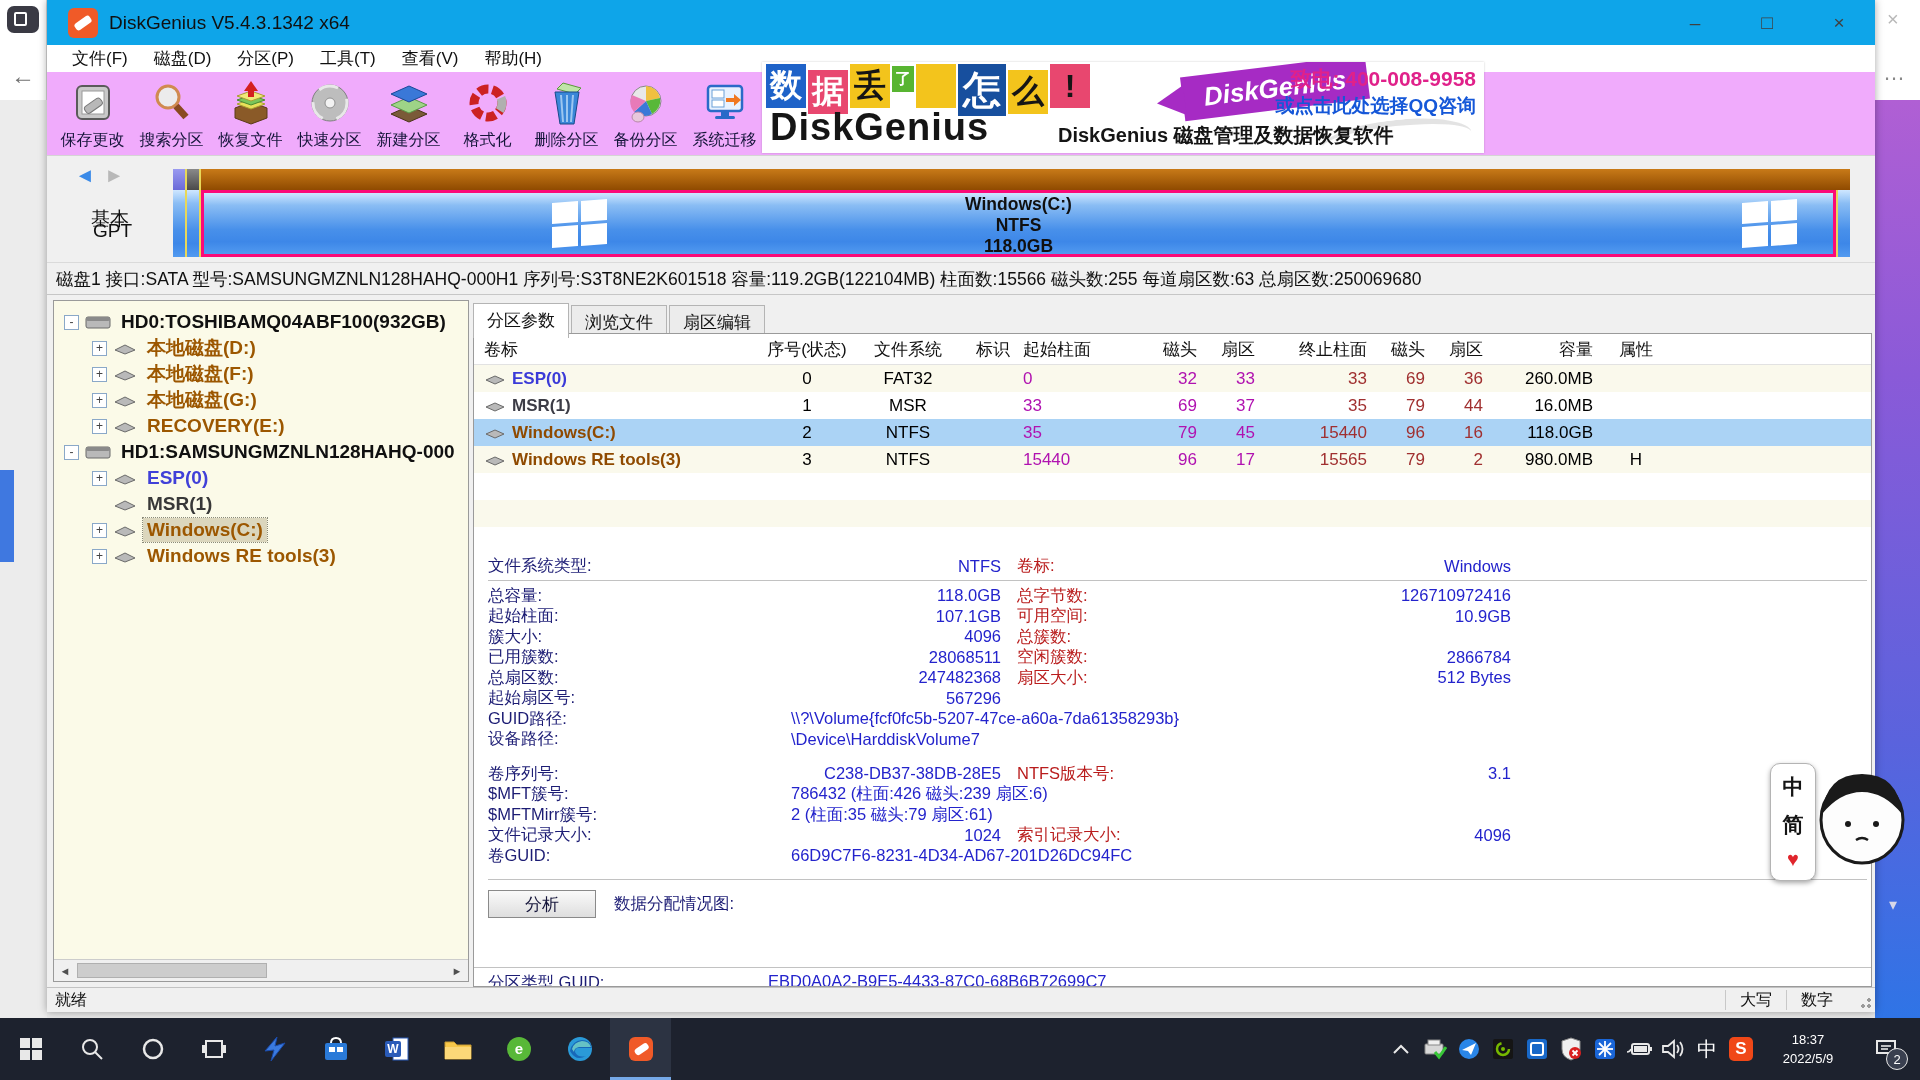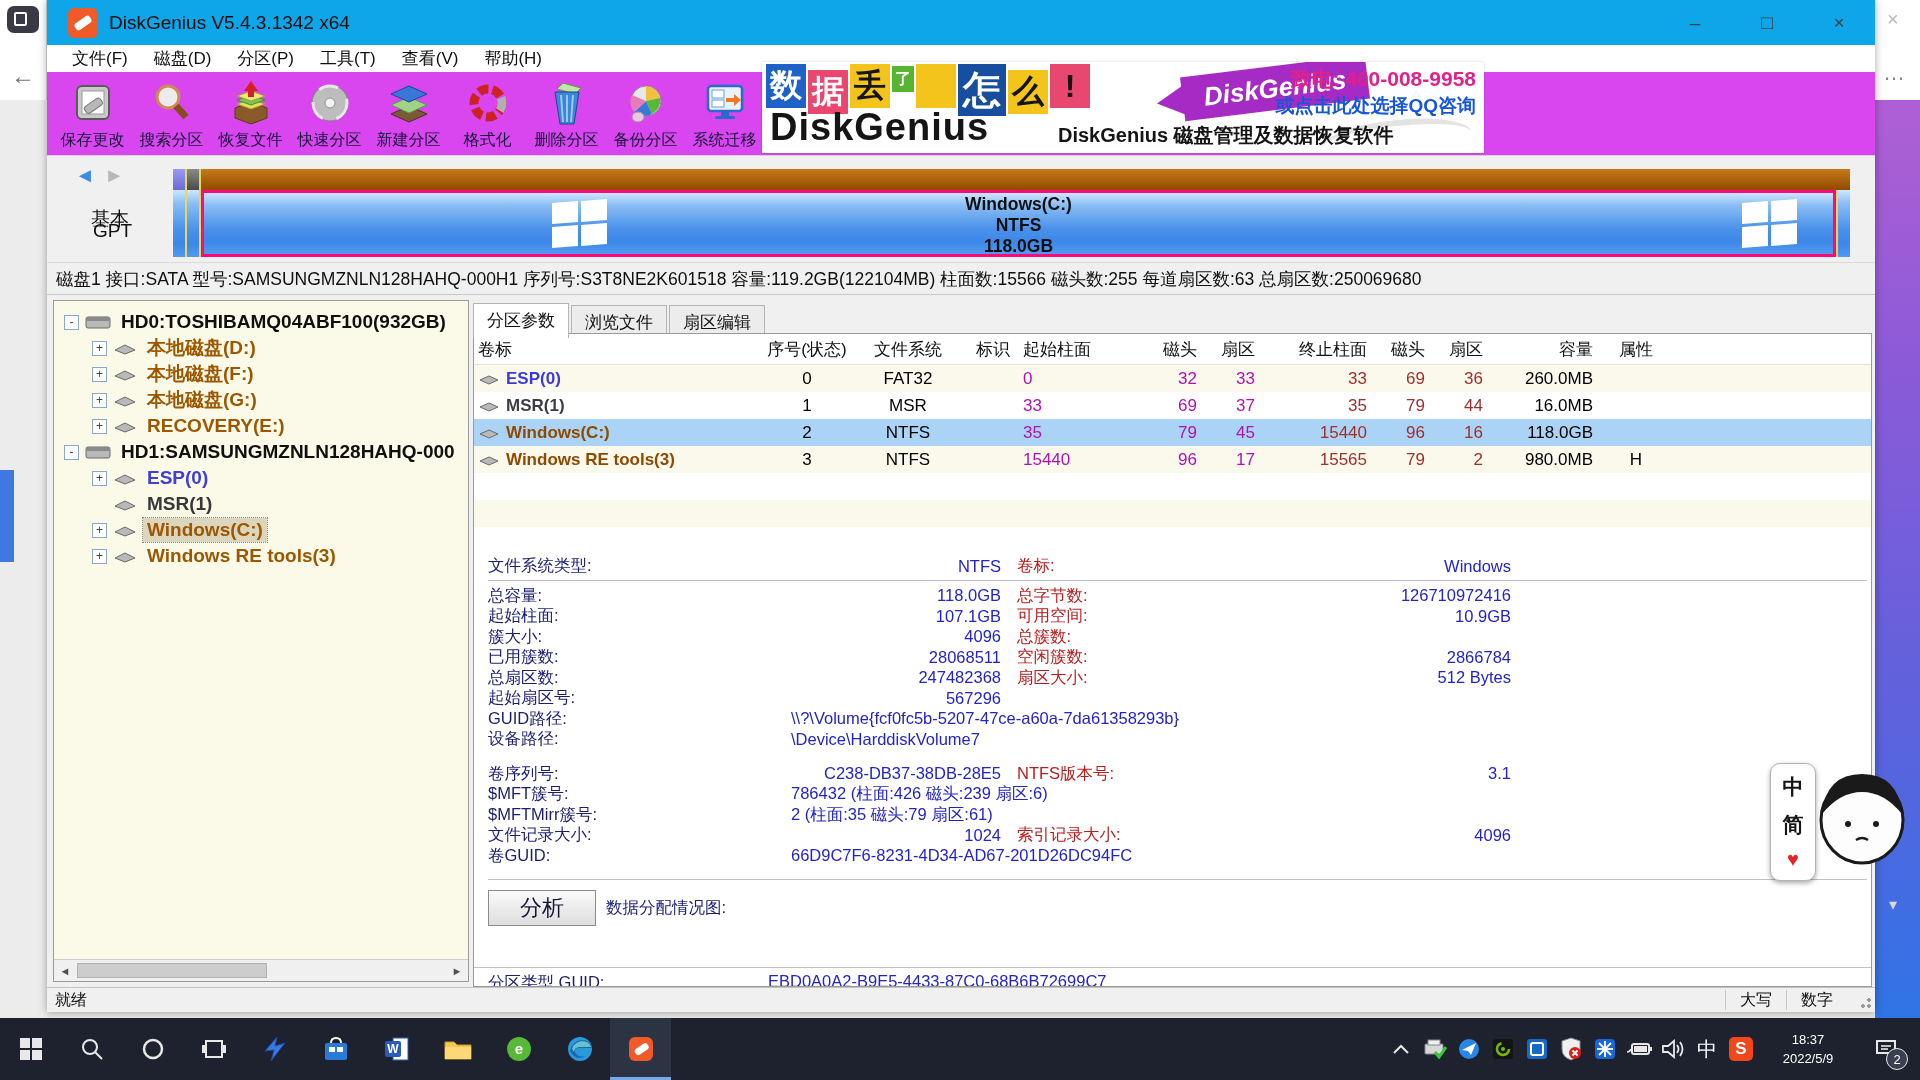--- a/index.html
+++ b/index.html
@@ -22,21 +22,21 @@
 #app{position:absolute;left:47px;top:0;width:1828px;height:1012px;background:#f0f0f0;box-shadow:0 0 8px rgba(0,0,0,.35)}
 #titlebar{position:relative;height:45px;background:#0ea5e9;display:flex;align-items:center}
 .app-logo{width:30px;height:30px;margin-left:21px;background:#f05a28;border-radius:6px;position:relative}
 .app-logo i{position:absolute;left:6px;top:11px;width:18px;height:8px;background:#fff;border-radius:3px;transform:rotate(-35deg);display:block}
 .title-text{margin-left:11px;font-size:19px;color:#101010}
 .win-controls{position:absolute;right:0;top:0;height:45px;display:flex}
 .win-btn{width:72px;height:45px;display:flex;align-items:center;justify-content:center;font-size:19px;color:#404040}
 #menubar{height:27px;background:#fff;display:flex;align-items:center;padding-left:12px;font-size:17px;color:#101010}
 .menu-item{padding:0 13px;height:100%;display:flex;align-items:center}
 
-#toolbar{position:relative;height:84px;background:#d946ef;border-bottom:1px solid #d4d4d4;display:flex;padding-left:6px}
+#toolbar{position:relative;height:84px;background:#f0abfc;border-bottom:1px solid #d4d4d4;display:flex;padding-left:6px}
 .tool-btn{width:79px;text-align:center;padding-top:3px}
 .tool-icon{height:55px;display:flex;align-items:center;justify-content:center}
 .tool-label{font-size:16px;color:#15153a}
 
 #banner{position:absolute;left:715px;top:62px;width:722px;height:91px;background:#fff;overflow:hidden;z-index:3;box-shadow:0 0 2px rgba(0,0,0,.2)}
 .tiles{position:absolute;left:4px;top:2px;display:flex;align-items:flex-start}
 .tile{font-weight:bold;display:flex;align-items:center;justify-content:center;width:40px;height:44px;font-size:32px;margin-right:2px}
 .tile.small{width:22px;height:26px;font-size:16px;margin-top:2px}
 .tile.big{width:48px;height:52px;font-size:38px}
 .ribbon{position:absolute;left:420px;top:4px;width:186px;height:44px;background:#a62bc4;transform:rotate(-7deg);display:flex;align-items:center;justify-content:center;color:#fff;font-size:26px;font-weight:bold;font-style:italic}
@@ -91,21 +91,21 @@
 .tabs{position:absolute;left:3px;top:8px;display:flex;align-items:flex-end}
 .tab{padding:5px 13px 4px;font-size:17px;color:#101010;background:#ececec;border:1px solid #b4b4b4;border-bottom:none;margin-right:2px}
 .tab.active{background:#fff;position:relative;z-index:2;padding-bottom:6px}
 .content{position:absolute;left:3px;top:38px;width:1399px;height:654px;background:#fff;border:1px solid #9a9a9a;overflow:hidden}
 
 .grid-header{display:flex;height:31px;align-items:center;font-size:17px;color:#101010;border-bottom:1px solid #e2e2e2}
 .grid-row{display:flex;height:27px;align-items:center;font-size:17px}
 .grid-row.cream{background:#faf9ec}
 .grid-row.selrow{background:#abd3f5}
 .cell{white-space:nowrap;overflow:hidden}
-.cw0{width:287px;padding-left:4px;display:flex;align-items:center}
+.cw0{width:287px;padding-left:10px;display:flex;align-items:center}
 .cw1{width:92px;text-align:center}
 .cw2{width:110px;text-align:center}
 .cw3{width:60px;text-align:center}
 .cw4{width:120px;padding-right:6px}
 .cw5{width:60px;text-align:right;padding-right:6px}
 .cw6{width:58px;text-align:right;padding-right:6px}
 .cw7{width:112px;text-align:right;padding-right:6px}
 .cw8{width:58px;text-align:right;padding-right:6px}
 .cw9{width:58px;text-align:right;padding-right:6px}
 .cw10{width:112px;text-align:right;padding-right:8px}
@@ -118,22 +118,22 @@
 .drow{display:flex;height:20.5px;align-items:center;font-size:16.5px;white-space:nowrap}
 .dl1{width:250px;color:#1c1c74}
 .dv1{width:263px;text-align:right;color:#2323cc}
 .dv1.wide{width:640px;text-align:left;padding-left:53px}
 .dl2{margin-left:16px;width:250px;color:#b91c1c}
 .dv2{flex:1;text-align:right;padding-right:356px;color:#2323cc}
 .dsep{height:1px;background:#c2c2c2;margin:3px 0 5px}
 .dgap{height:14px}
 .dsep2{height:1px;background:#c2c2c2;margin:13px 0 0}
 .analysis{display:flex;align-items:center;margin-top:10px}
-.analyze-btn{width:108px;height:36px;background:linear-gradient(#fafafa,#dedede);border:1px solid #8a8a8a;font-size:22px;color:#15153a;display:flex;align-items:center;justify-content:center}
-.an-label{margin-left:10px;font-size:16.5px;color:#1c1c74}
+.analyze-btn{width:108px;height:28px;background:linear-gradient(#fafafa,#dedede);border:1px solid #8a8a8a;font-size:17px;color:#15153a;display:flex;align-items:center;justify-content:center}
+.an-label{margin-left:18px;font-size:16.5px;color:#1c1c74}
 .bot-sep{position:absolute;left:0;top:633px;width:100%;height:1px;background:#c2c2c2}
 .partial{position:absolute;left:14px;top:638px;height:16px;overflow:hidden;display:flex;font-size:16.5px;white-space:nowrap}
 .partial .pl{width:280px;color:#1c1c74}
 .partial .pv{color:#2323cc}
 
 #statusbar{position:absolute;left:0;top:987px;width:1828px;height:25px;background:#f0f0f0;border-top:1px solid #c2c2c2;display:flex;align-items:center;font-size:16px;color:#101010}
 .sb-ready{padding-left:8px}
 .sb-right{position:absolute;right:0;top:0;height:100%;display:flex;align-items:center}
 .sb-cell{width:61px;text-align:center;border-left:1px solid #c8c8c8;height:20px;line-height:20px}
 .sb-grip{width:28px;height:100%;background:

